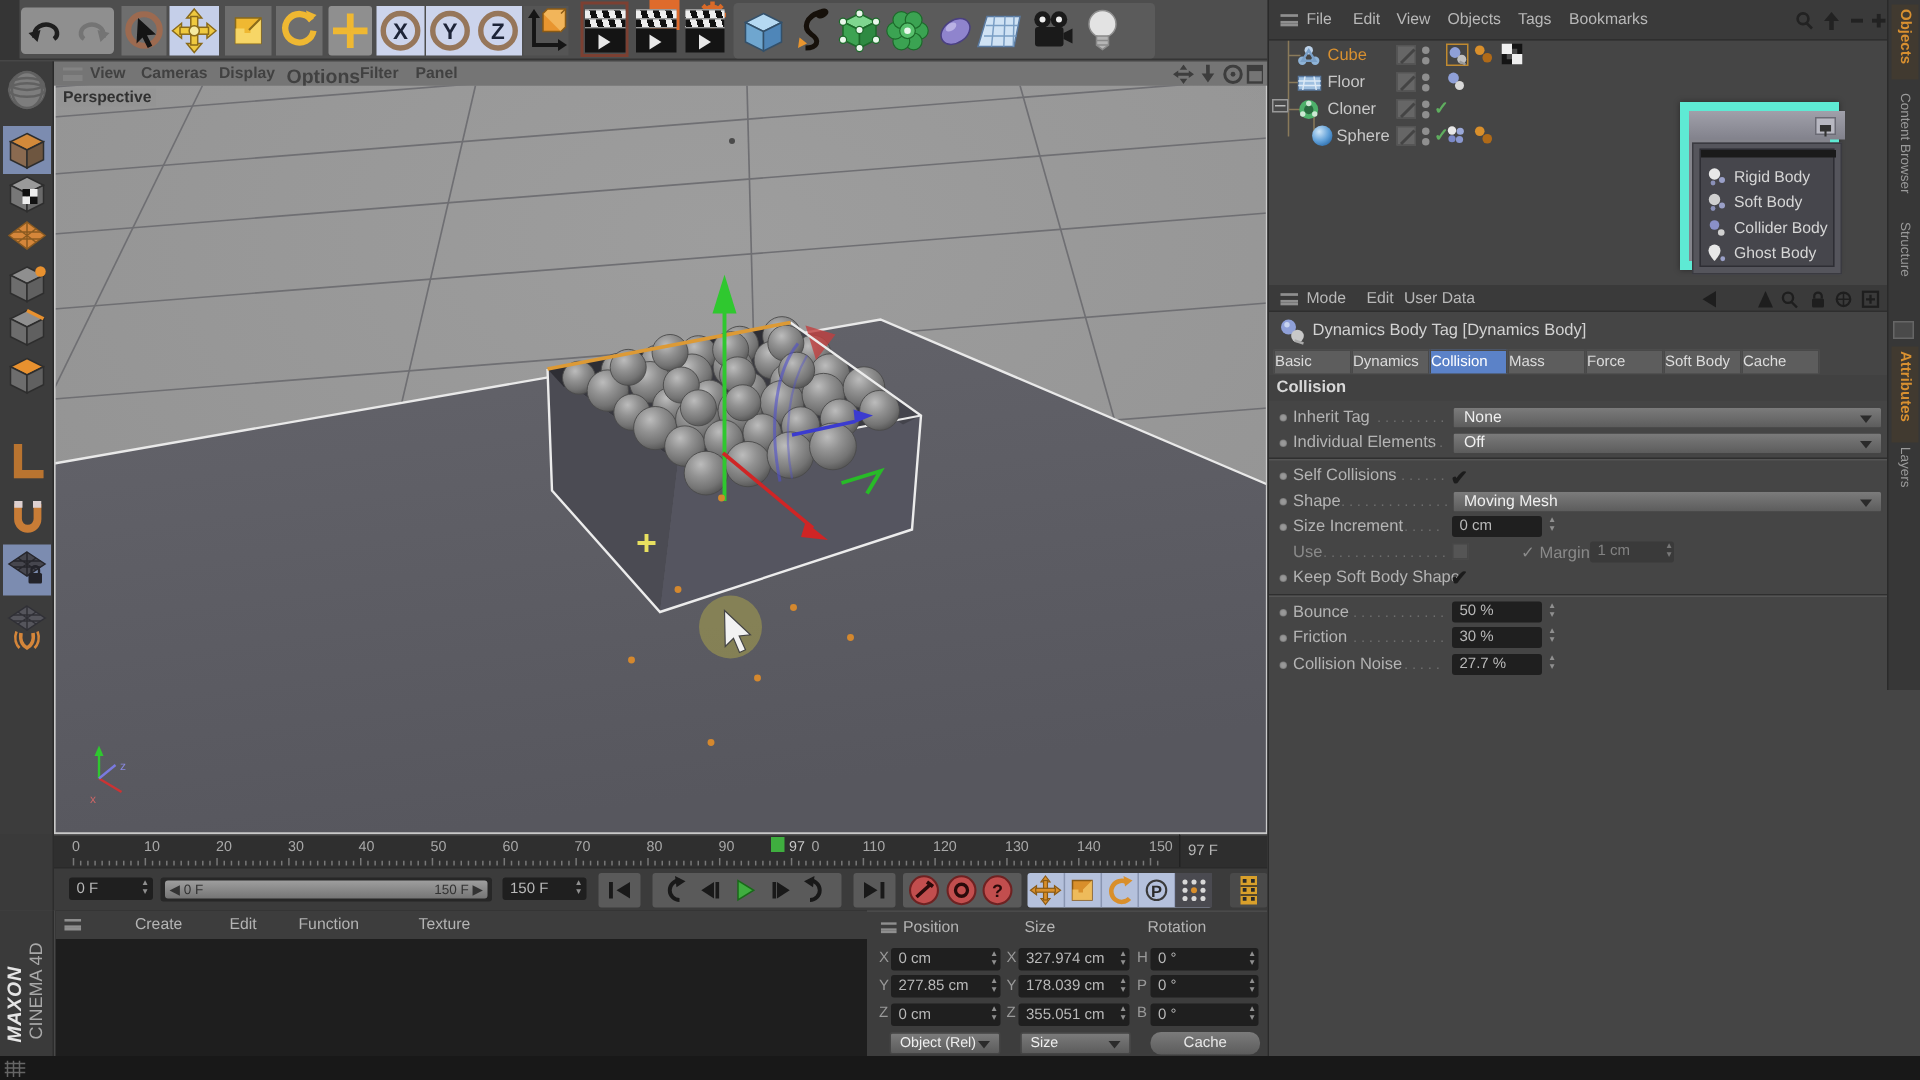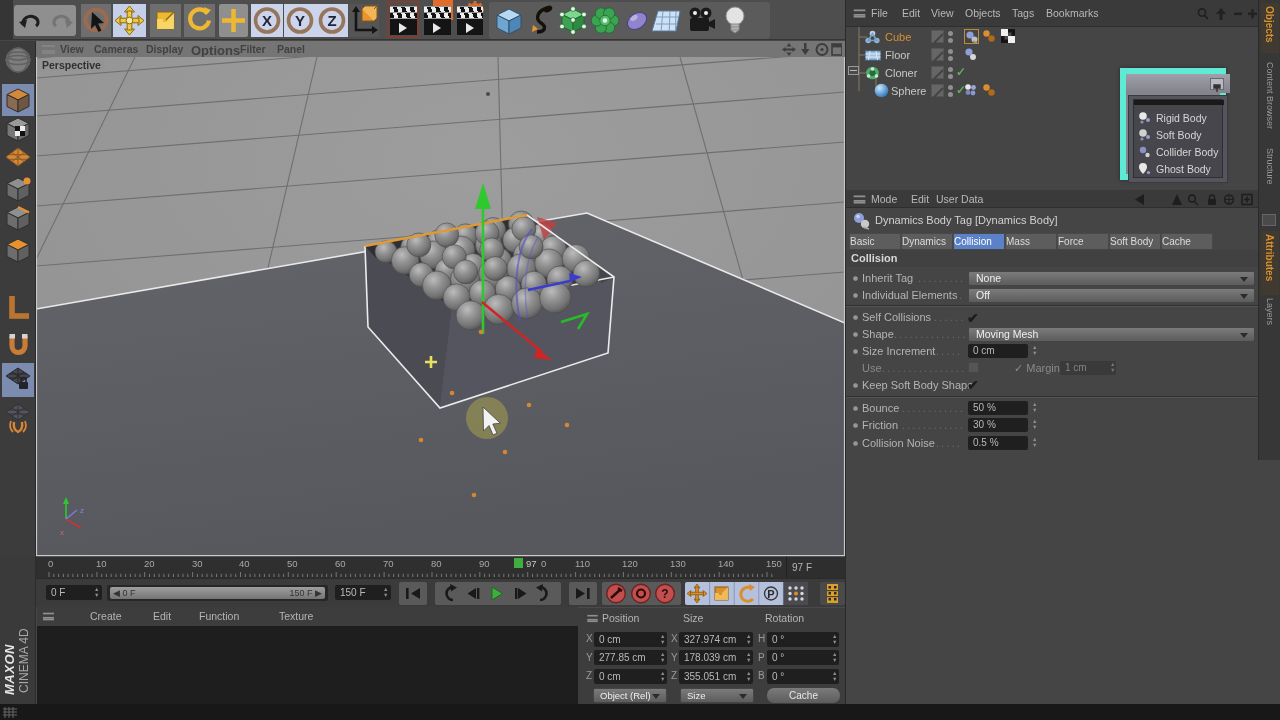--- a/index.html
+++ b/index.html
@@ -959,21 +959,21 @@
 <div class="fld" style="left:122px;top:401px;width:60px;height:14px;line-height:14px">50 %</div>
     <div class="spin" style="left:186px;top:402px">▲<br>▼</div>
 <div class="ab" style="left:7px;top:423px;width:5px;height:5px;border-radius:50%;background:#999;box-shadow:inset 0 0 1px #333"></div>
 <div class="txt" style="left:16px;top:419px;font-size:11px;color:#b4b4b4">Friction</div>
 <div class="txt" style="left:56px;top:420px;font-size:10px;color:#6e6e6e;letter-spacing:2.5px">............</div>
 <div class="fld" style="left:122px;top:418px;width:60px;height:14px;line-height:14px">30 %</div>
     <div class="spin" style="left:186px;top:419px">▲<br>▼</div>
 <div class="ab" style="left:7px;top:441px;width:5px;height:5px;border-radius:50%;background:#999;box-shadow:inset 0 0 1px #333"></div>
 <div class="txt" style="left:16px;top:437px;font-size:11px;color:#b4b4b4">Collision Noise</div>
 <div class="txt" style="left:90px;top:438px;font-size:10px;color:#6e6e6e;letter-spacing:2.5px">.....</div>
-<div class="fld" style="left:122px;top:436px;width:60px;height:14px;line-height:14px">0.5 %</div>
+<div class="fld" style="left:122px;top:436px;width:60px;height:14px;line-height:14px">27.7 %</div>
     <div class="spin" style="left:186px;top:437px">▲<br>▼</div>
 <div class="ab" style="left:274px;top:68px;width:106px;height:112px;background:#84848c;border:6px solid #5eead4;box-shadow:0 0 4px rgba(0,0,0,0.4)">
 <div class="ab" style="left:0;top:0;width:104px;height:19px;background:linear-gradient(#a0a0aa,#82828c)"></div>
 <div class="ab" style="left:84px;top:4px;width:14px;height:12px;background:#b8b8c2;border:1px solid #6a6a74"><svg width="12" height="10">
           <path d="M3 2 h6 v3 h-6 z M6 5 v4" stroke="#333" stroke-width="1.4" fill="#333"></path>
         </svg></div>
 <div class="ab" style="left:2px;top:21px;width:100px;height:88px;background:#55555c;border:1px solid #3a3a40">
 <div class="ab" style="left:4px;top:3px;width:90px;height:79px;background:#46464c;border:1px solid #2e2e34">
 <div class="ab" style="left:0;top:0;width:90px;height:5px;background:#1a1a1a"></div>
 <svg class="ab" style="left:4px;top:11px" width="13" height="13" viewBox="0 0 13 13">

